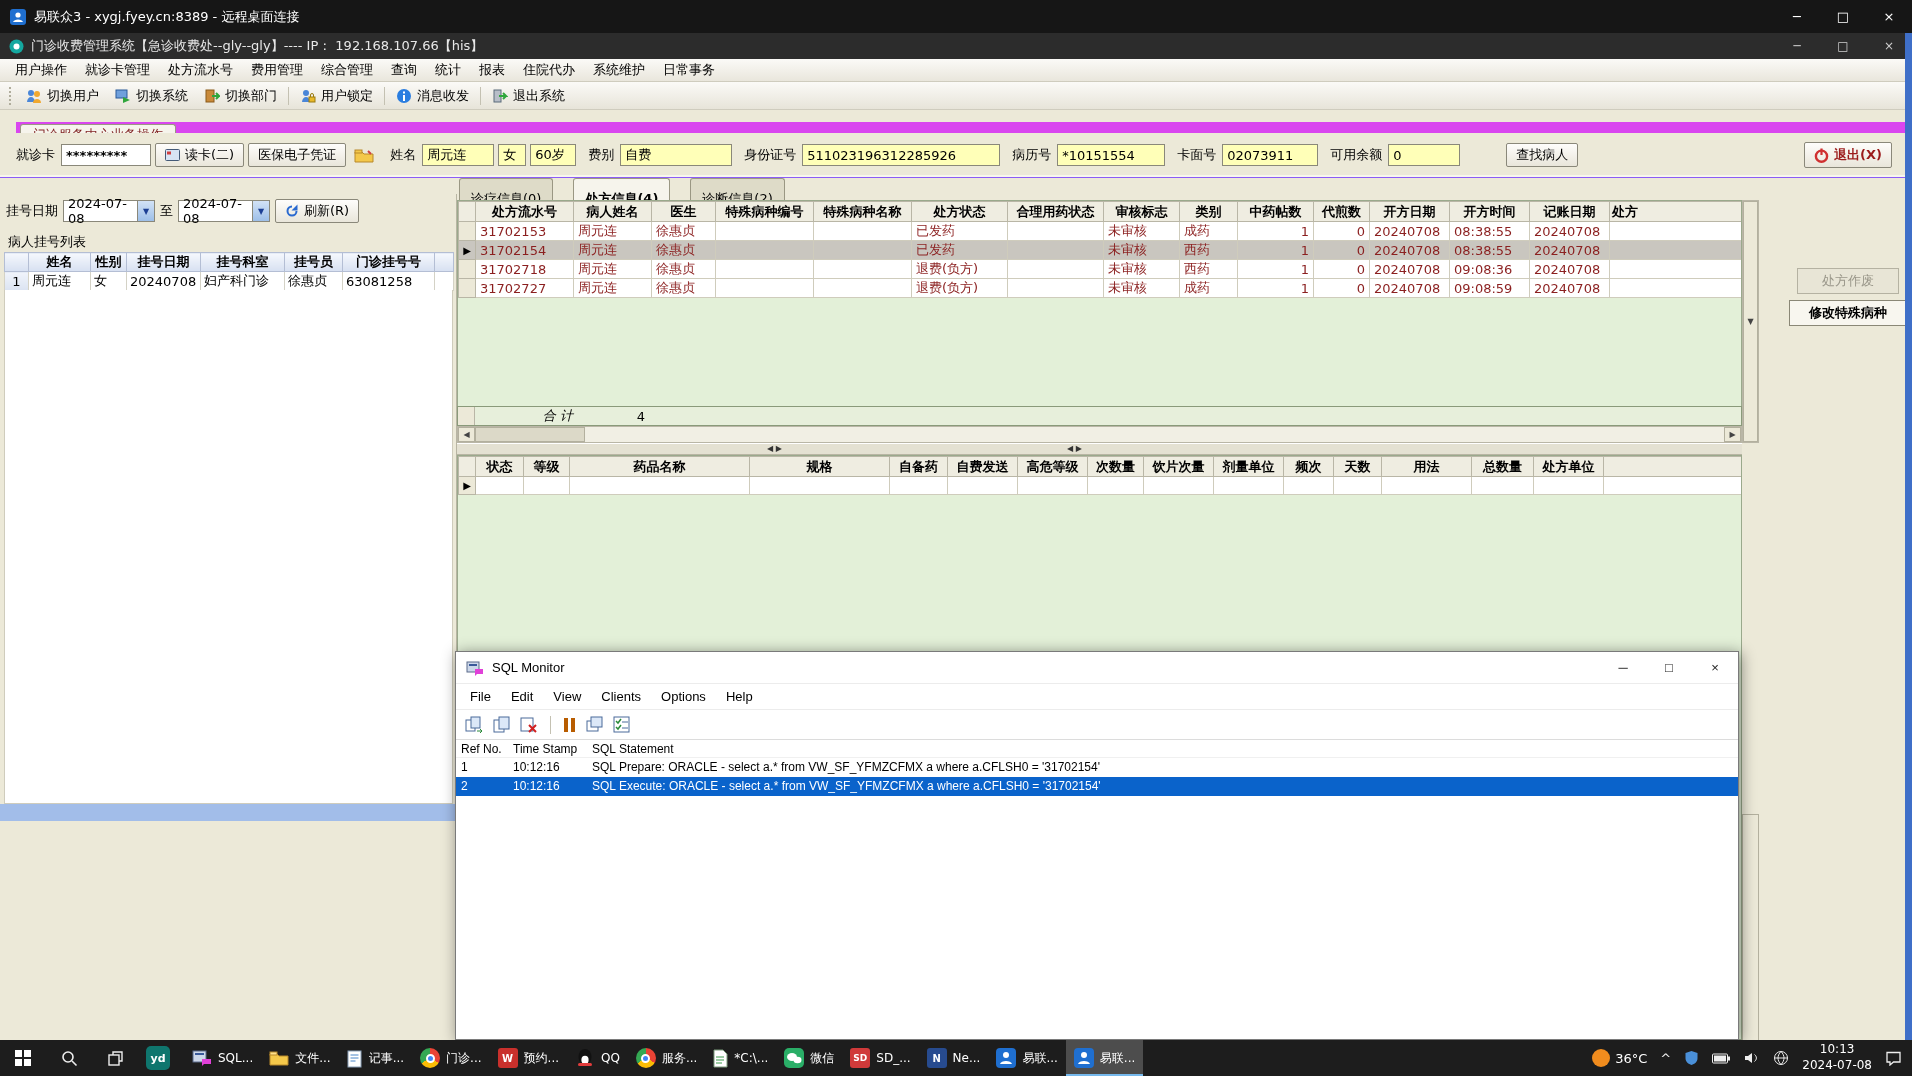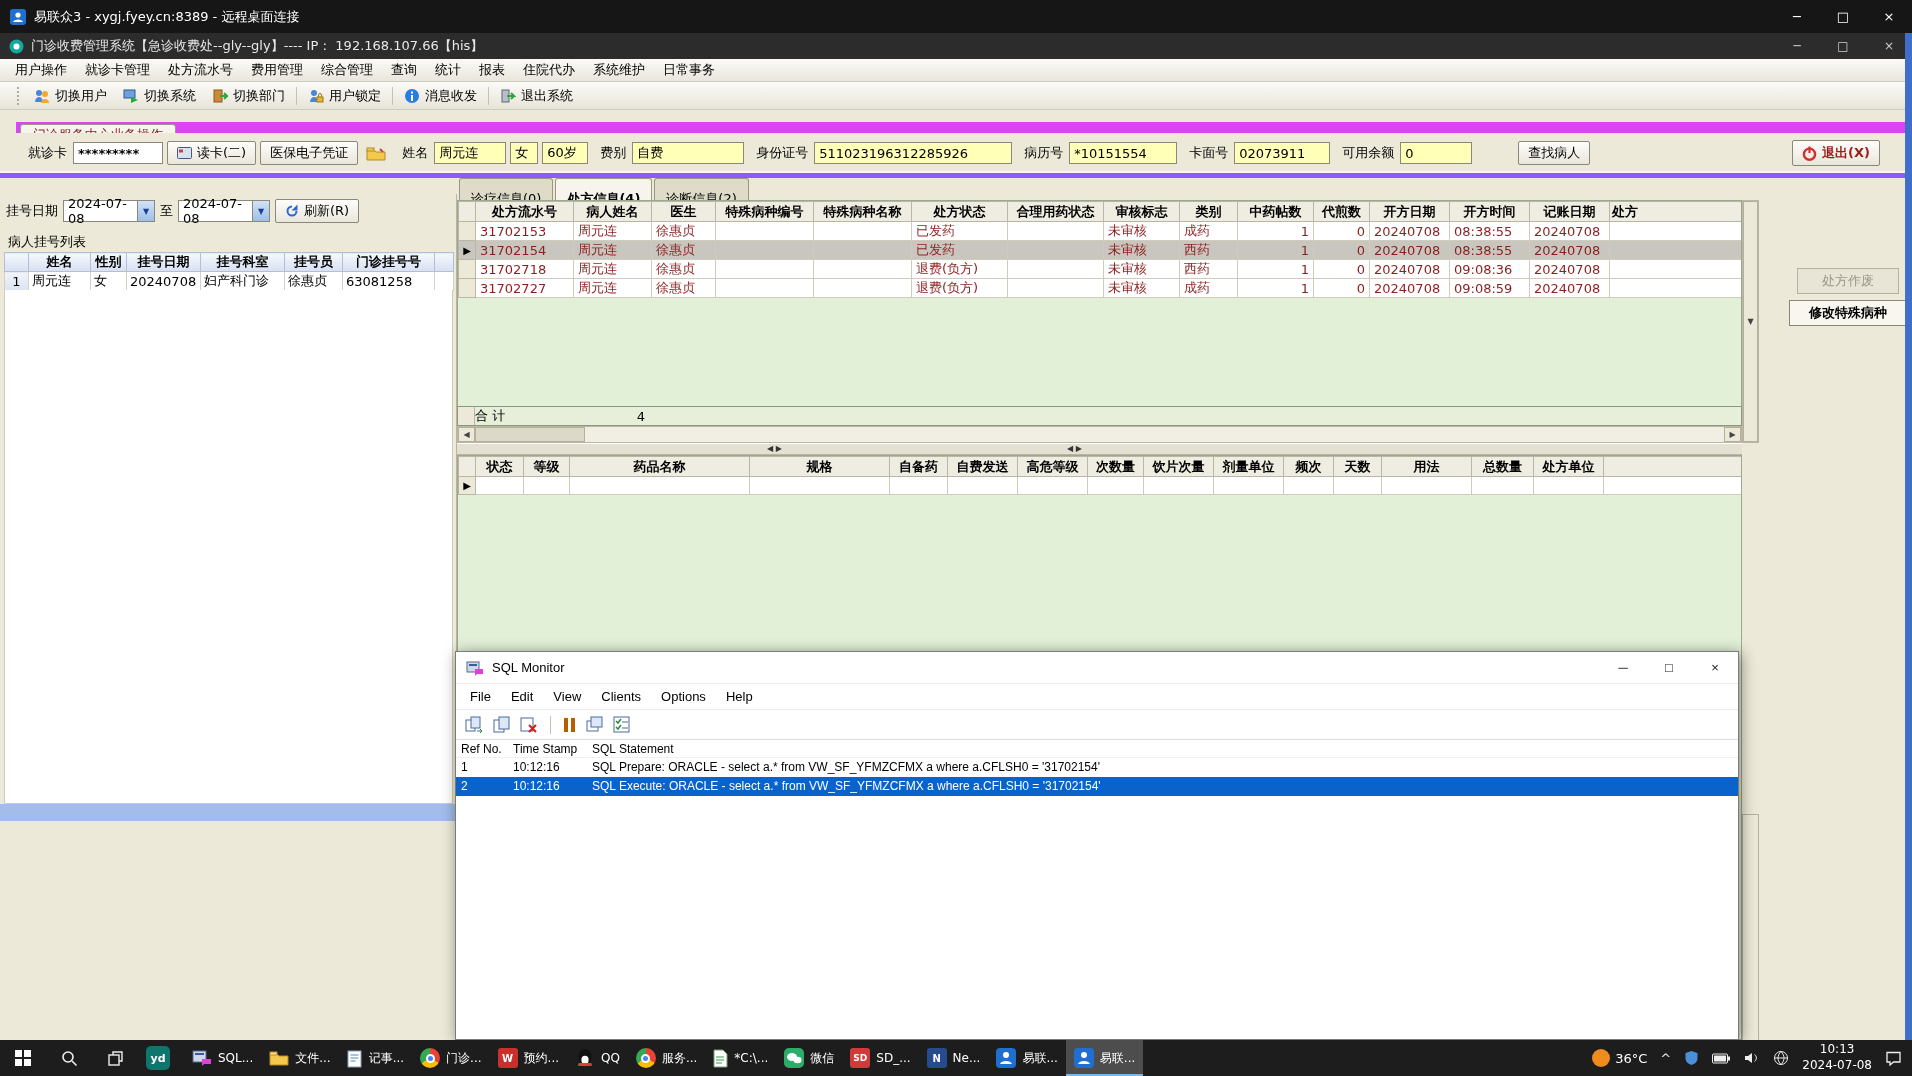--- a/index.html
+++ b/index.html
@@ -13,31 +13,31 @@
   .bar-title { font-size:13px; white-space:nowrap; }
   .win-controls { margin-left:auto; display:flex; height:100%; }
   .win-ctl { width:46px; display:flex; align-items:center; justify-content:center; font-size:13px; }
   .app-bar { position:absolute; left:0; top:33px; width:100%; height:26px; background:#2c2c2c; color:#e8e8e8; display:flex; align-items:center; }
   .app-bar .bar-icon { margin:0 7px 0 9px; display:flex; }
   .app-bar .win-ctl { font-size:12px; color:#cfcfcf; }
 
   
   .menubar { position:absolute; left:0; top:59px; width:100%; height:23px; background:linear-gradient(#fbfaf7,#e9e6dc); border-bottom:1px solid #cfccbe; display:flex; align-items:center; padding-left:6px; }
   .menu-item { padding:0 9px; color:#000; white-space:nowrap; }
-  .toolbar { position:absolute; left:0; top:82px; width:100%; height:28px; background:linear-gradient(#fbfaf7,#e7e4d9); border-bottom:1px solid #cfccbe; display:flex; align-items:center; padding-left:12px; }
+  .toolbar { position:absolute; left:0; top:82px; width:100%; height:28px; background:linear-gradient(#fbfaf7,#e7e4d9); border-bottom:1px solid #cfccbe; display:flex; align-items:center; padding-left:4px; }
   .tool-grip { width:4px; height:18px; border-left:2px dotted #b0ad9c; margin:0 5px; }
   .tool-btn { display:flex; align-items:center; gap:5px; padding:2px 8px; white-space:nowrap; }
   .tool-sep { width:1px; height:18px; background:#c4c1b2; margin:0 3px; }
 
   
   .tabstrip { position:absolute; left:16px; top:110px; width:100%; height:23px; background:#d946ef; border-bottom:1px solid #b8b5a3;margin-top:12px; }
   .work-tab { position:absolute; left:4px; top:2px; height:21px; padding:0 12px; background:#f6f4ec; border:1px solid #9a9783; border-bottom:none; border-radius:3px 3px 0 0; color:#7e1f1f; display:flex; align-items:center; white-space:nowrap; }
 
   
-  .patientbar { position:absolute; left:0; top:133px; width:100%; height:45px; background:#ece9d8; border-bottom:5px solid #8b5cf6; box-shadow:inset 0 -2px 0 #f8f6ee; display:flex; align-items:center; padding:0 20px; gap:4px; }
+  .patientbar { position:absolute; left:0; top:133px; width:100%; height:45px; background:#ece9d8; border-bottom:1px solid #8b5cf6; box-shadow:inset 0 -2px 0 #f8f6ee; display:flex; align-items:center; padding:0 8px; gap:4px; }
   .pb-label { margin:0 2px 0 8px; white-space:nowrap; }
   .pb-input { height:22px; border:1px solid #8a887a; background:#fff; padding:0 4px; display:flex; align-items:center; white-space:nowrap; overflow:hidden; }
   .pb-input.yellow { background:#ffffb8; }
   .btn { height:24px; border:1px solid #8a887a; background:linear-gradient(#fefdfb,#e9e6da); border-radius:2px; display:inline-flex; align-items:center; justify-content:center; padding:0 9px; gap:5px; white-space:nowrap; }
   .exit-btn { color:#9b1a1a; font-weight:bold; margin-left:auto; margin-right:12px; height:26px; }
 
   
   .main { position:absolute; left:0; top:178px; width:100%; height:862px; background:#ece9d8; }
   .left-panel { position:absolute; left:0; top:16px; width:457px; height:100%; border-right:1px solid #b8b5a3; }
   .date-row { position:absolute; left:6px; top:5px; display:flex; align-items:center; gap:5px; }
@@ -47,34 +47,34 @@
   .list-title { position:absolute; left:8px; top:39px; }
   .reg-table { position:absolute; left:4px; top:58px; width:449px; border-collapse:collapse; table-layout:fixed; background:#fff; }
   .reg-table th { background:linear-gradient(#f5f8fd,#d7e0f1); border:1px solid #b4bed4; height:18px; font-size:13px; font-weight:700; white-space:nowrap; overflow:hidden; }
   .reg-table td { border:1px solid #d4d2c6; height:18px; padding:0 3px; white-space:nowrap; overflow:hidden; }
   .reg-table td.rowhead { background:linear-gradient(#f0f4fb,#dbe3f2); text-align:center; }
   .list-body { position:absolute; left:4px; top:96px; width:449px; height:514px; background:#fff; border:1px solid #cfccbc; border-top:none; }
   .blue-strip { position:absolute; left:0; top:610px; width:457px; height:17px; background:#a2bde9; }
 
   .right-panel { position:absolute; left:457px; top:0; right:0; height:100%; }
   .info-tabs { position:absolute; left:2px; top:0; height:22px; display:flex; }
-  .info-tab { padding:0 11px; display:flex; align-items:center; border:1px solid #9a9783; border-bottom:none; background:#dedbc8; margin-right:2px; border-radius:3px 3px 0 0; height:40px; white-space:nowrap; }
+  .info-tab { padding:0 11px; display:flex; align-items:center; border:1px solid #9a9783; border-bottom:none; background:#dedbc8; margin-right:20px; border-radius:3px 3px 0 0; height:40px; white-space:nowrap; }
   .info-tab.active { background:#f6f4ec; font-weight:bold; }
 
   .grid1-wrap { position:absolute; left:0; top:22px; width:1285px; height:206px; background:#e3f0d8; border:1px solid #9aa98c; border-bottom:none; overflow:hidden; }
   .dgrid { border-collapse:collapse; table-layout:fixed; width:1285px; }
   .dgrid th { background:#efede1; border:1px solid #b9b6a6; height:20px; font-size:13px; font-weight:700; padding:0 2px; white-space:nowrap; overflow:hidden; }
   .dgrid th.th-left { text-align:left; }
   .dgrid td { border:1px solid #cfccbc; height:18px; padding:0 4px; white-space:nowrap; overflow:hidden; background:#fff; color:#8b1f1f; }
   .dgrid td.mk { background:#ece9d8; border-color:#b9b6a6; color:#000; text-align:center; padding:0; font-size:10px; }
   .dgrid tr.sel td { background:#c9c6bf; }
   .dgrid td.num { text-align:right; }
   .total-row { position:absolute; left:0; top:228px; width:1285px; height:20px; background:#e7efdb; border:1px solid #8a9a7a; display:flex; align-items:center; }
   .total-row .mk-box { width:17px; height:100%; background:#ece9d8; border-right:1px solid #b9b6a6; }
-  .total-row .t-label { width:98px; text-align:left; }
+  .total-row .t-label { width:98px; text-align:right;font-style:italic; }
   .total-row .t-value { width:78px; text-align:right; padding-right:6px; }
 
   .hscroll { position:absolute; left:0; top:248px; width:1285px; height:17px; background:#f1efe4; border:1px solid #b9b6a6; display:flex; }
   .scroll-btn { width:17px; height:100%; background:#ece9d8; border:1px solid #b3b09e; display:flex; align-items:center; justify-content:center; font-size:8px; color:#444; flex:none; }
   .hscroll .thumb { width:110px; background:#dcd9c8; border:1px solid #b3b09e; }
   .hscroll .rbtn { margin-left:auto; }
   .vscroll { position:absolute; left:1285px; top:22px; width:17px; height:243px; background:#f1efe4; border:1px solid #b9b6a6; }
   .vscroll .scroll-btn { position:absolute; left:0; width:15px; }
   .vscroll .up { top:0; }
   .vscroll .down { bottom:0; }

